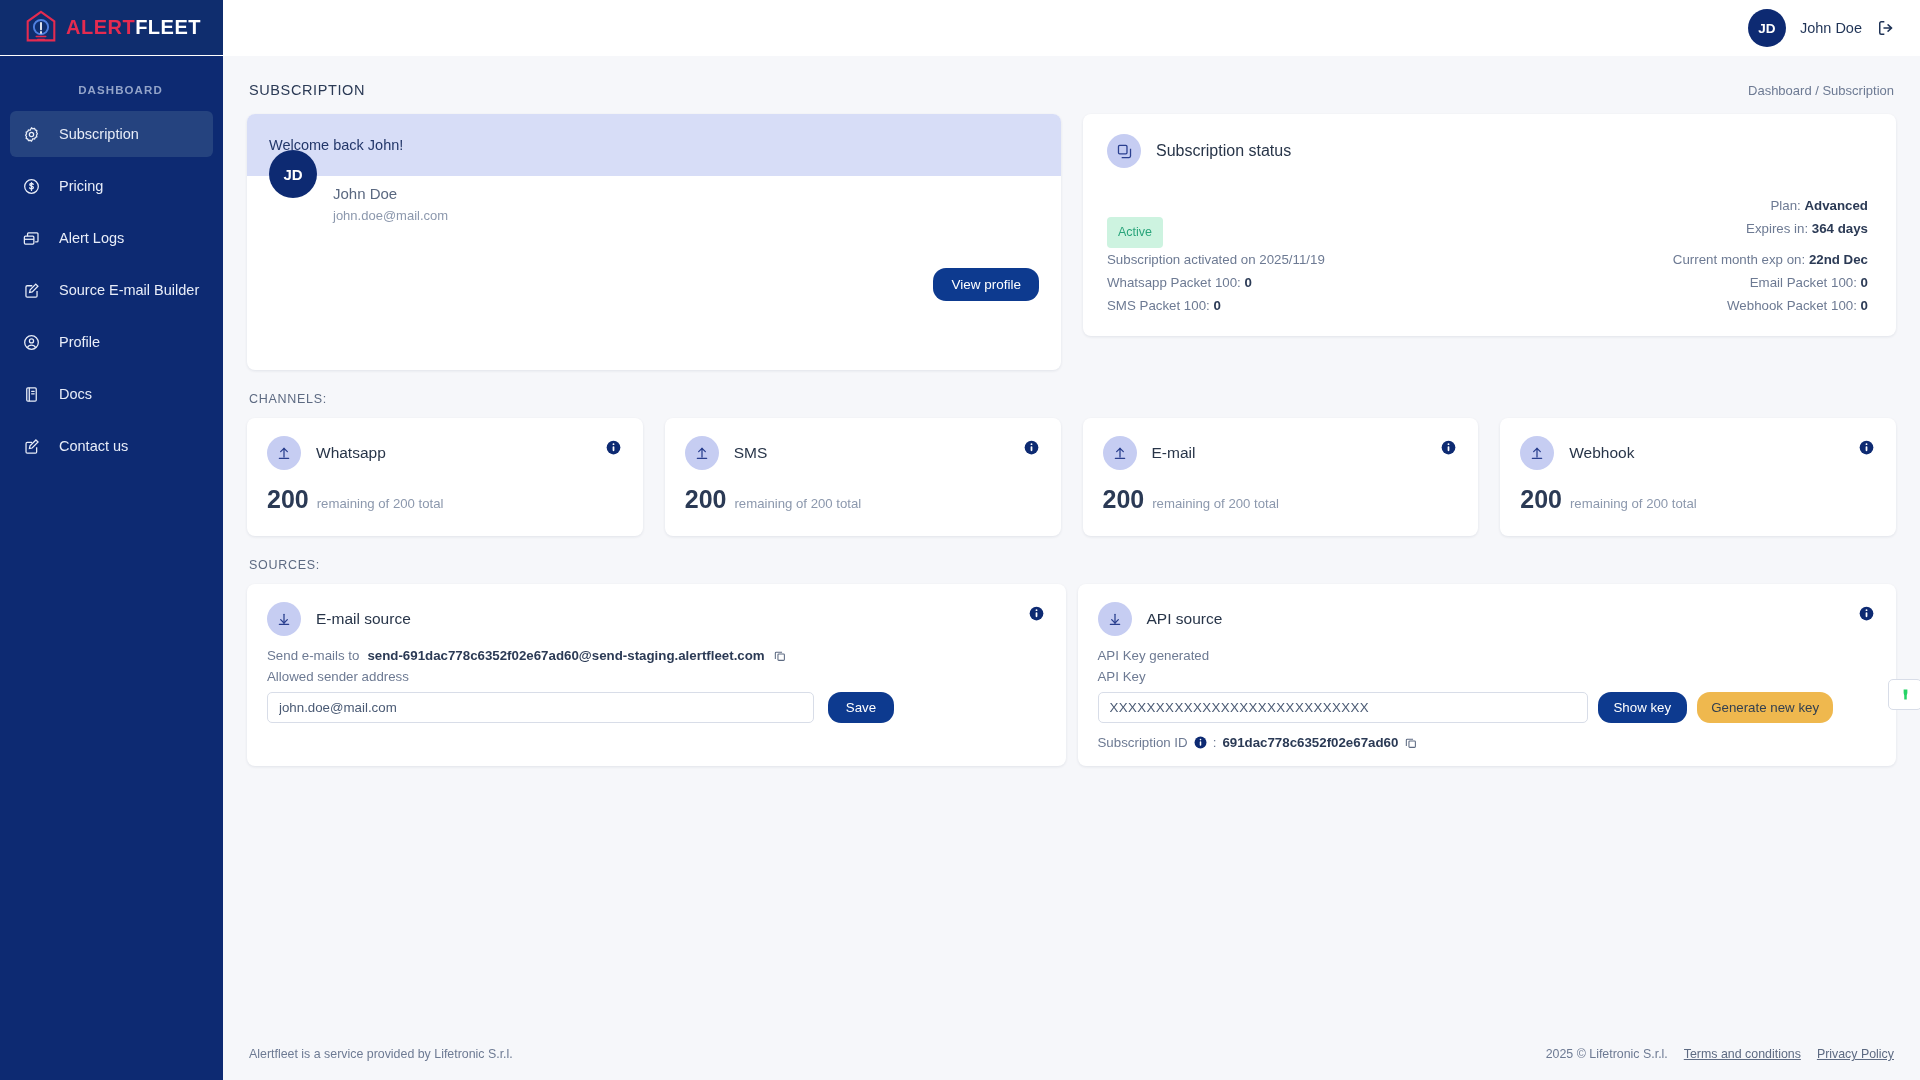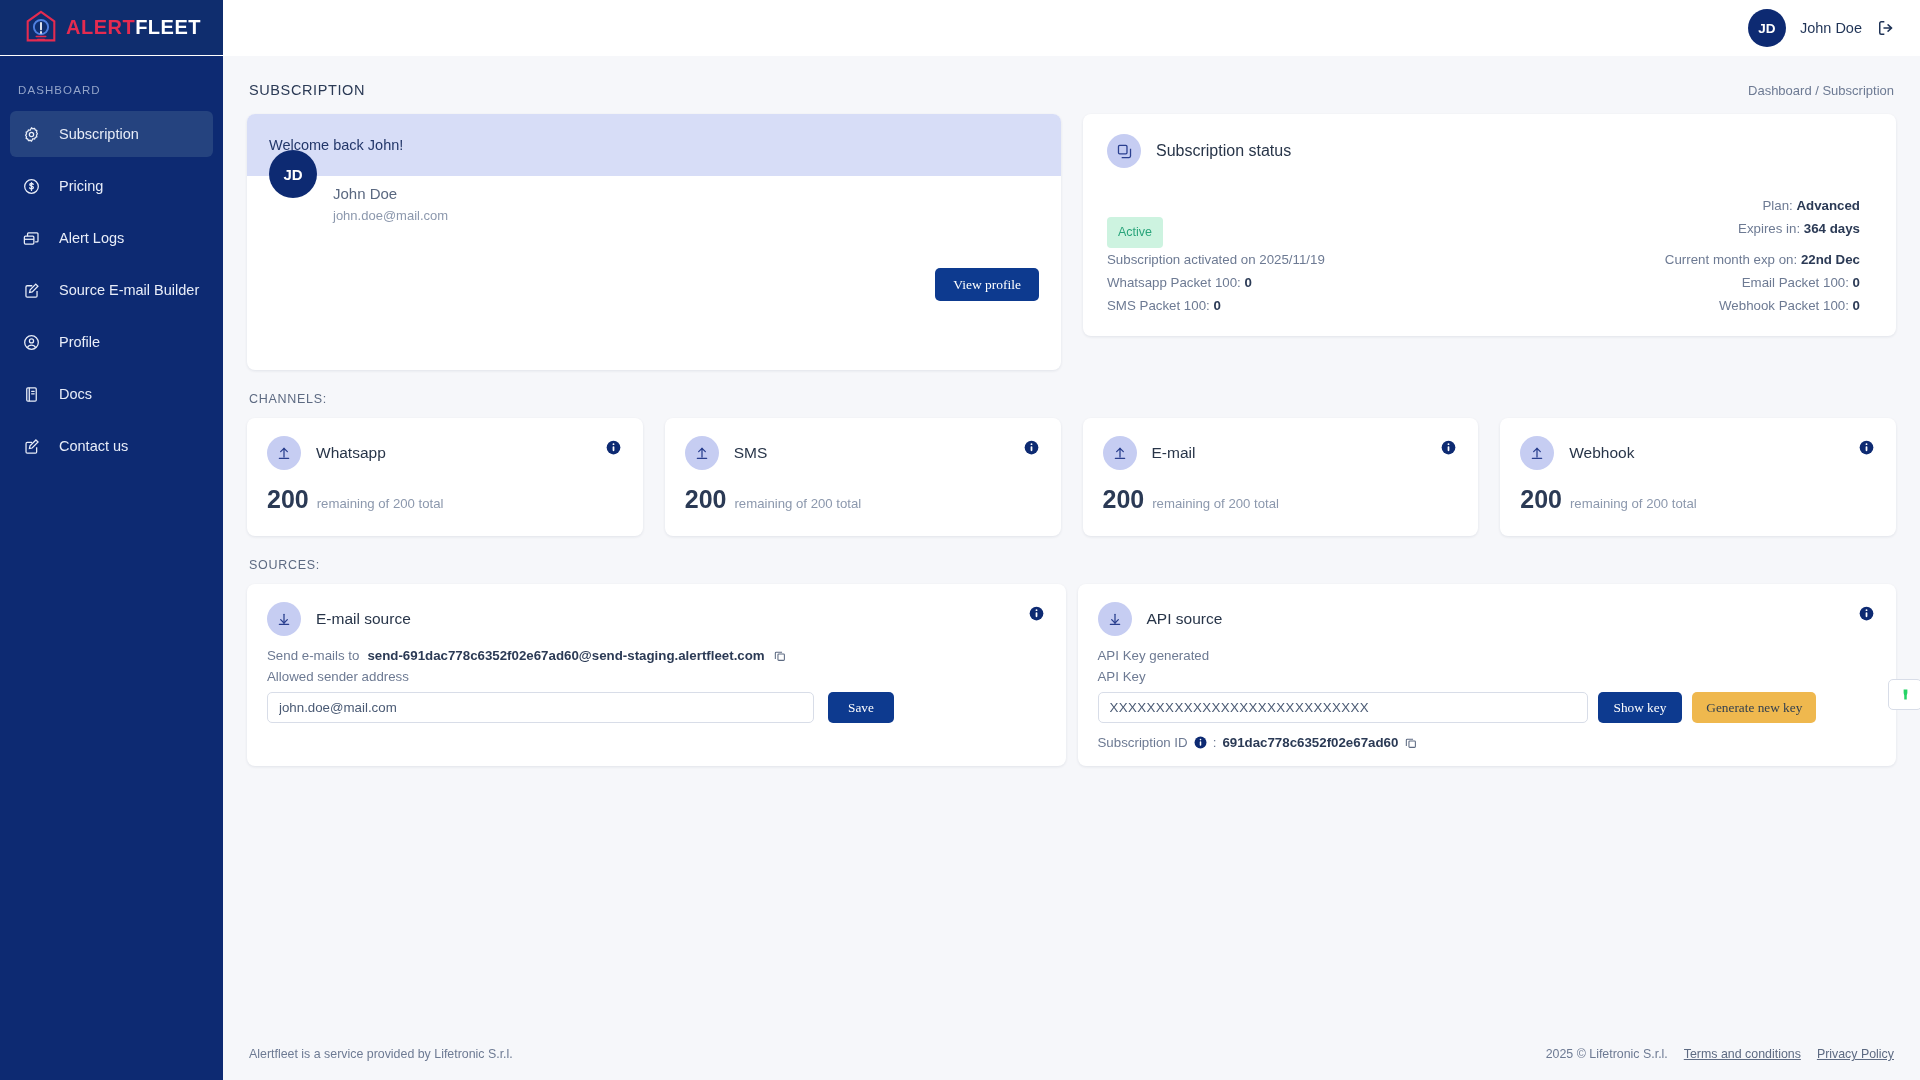--- a/index.html
+++ b/index.html
@@ -20,21 +20,21 @@
   .logo-area {
     height: 56px; display: flex; align-items: center; justify-content: center;
     background: #0f2d6e; border-bottom: 1px solid #ffffff;
   }
   .logo-mark { width: 38px; height: 38px; margin-right: 6px; }
   .logo-text { font-size: 20px; font-weight: 700; letter-spacing: .5px; }
   .logo-alert { color: #e52b50; margin-top: 20px; }
   .logo-fleet { color: #ffffff; }
   .sb-section {
     font-size: 11.5px; letter-spacing: 1.1px; color: #93a4c9;
-    padding: 28px 0 12px 18px; font-weight: 400;
+    padding: 28px 0 12px 18px; font-weight: 700; text-align: center;
   }
   .sb-item {
     display: flex; align-items: center; gap: 18px;
     height: 46px; margin: 3px 10px; padding: 0 12px;
     border-radius: 6px; cursor: pointer;
     color: #e8edf8; font-size: 14.5px;
   }
   .sb-item.active { background: #25437f; }
   .sb-ico { width: 19px; height: 19px; flex: 0 0 19px; display:block; }
   .sb-label { white-space: nowrap; }
@@ -76,40 +76,40 @@
   .welcome-body { position: relative; padding: 0 22px; }
   .avatar-lg {
     position: absolute; left: 22px; top: -26px;
     width: 48px; height: 48px; border-radius: 50%;
     background: #0d2a72; color: #fff; font-weight: 700; font-size: 15px;
     display: flex; align-items: center; justify-content: center;
   }
   .wc-name { position: absolute; left: 86px; top: 9px; font-size: 15px; color: #5a6880; }
   .wc-mail { position: absolute; left: 86px; top: 32px; font-size: 13px; color: #8c98ad; }
   .btn {
-    border: none; border-radius: 5px; cursor: pointer;
-    font-family: Liberation Serif, serif;
+    border: none; border-radius: 13px; cursor: pointer;
+    font-family: Liberation Sans, sans-serif;
   }
   .btn-primary { background: #0d3a8f; color: #fff; }
   .view-profile {
     position: absolute; right: 22px; top: 92px;
     height: 33px; padding: 0 18px; font-size: 13.5px;
   }
 
   
   .sub-card { flex: 1; height: 222px; padding: 20px 24px; position: relative; }
   .card-head { display: flex; align-items: center; gap: 15px; }
   .round-ico {
     width: 34px; height: 34px; border-radius: 50%;
     background: #c6cdf2; display: flex; align-items: center; justify-content: center;
   }
   .card-title { font-size: 16px; color: #283549; }
   .info-badge { position: absolute; top: 22px; right: 22px; width: 15px; height: 15px; cursor: pointer; }
 
-  .sub-grid { position: absolute; left: 24px; right: 36px; top: 80px; }
+  .sub-grid { position: absolute; left: 24px; right: 28px; top: 80px; }
   .sub-line { display: flex; justify-content: space-between; font-size: 13.3px; color: #6d7a93; line-height: 23px; }
   .sub-line b { color: #2b3a55; font-weight: 700; }
   .badge-active {
     display: inline-block; background: #cdf3e0; color: #2aa57b;
     font-size: 12.5px; padding: 4px 11px; border-radius: 4px;
   }
   .sub-right { text-align: right; }
 
   .section-label { font-size: 12.5px; letter-spacing: .7px; color: #5d6a82; margin: 22px 2px 12px 2px; }
 

